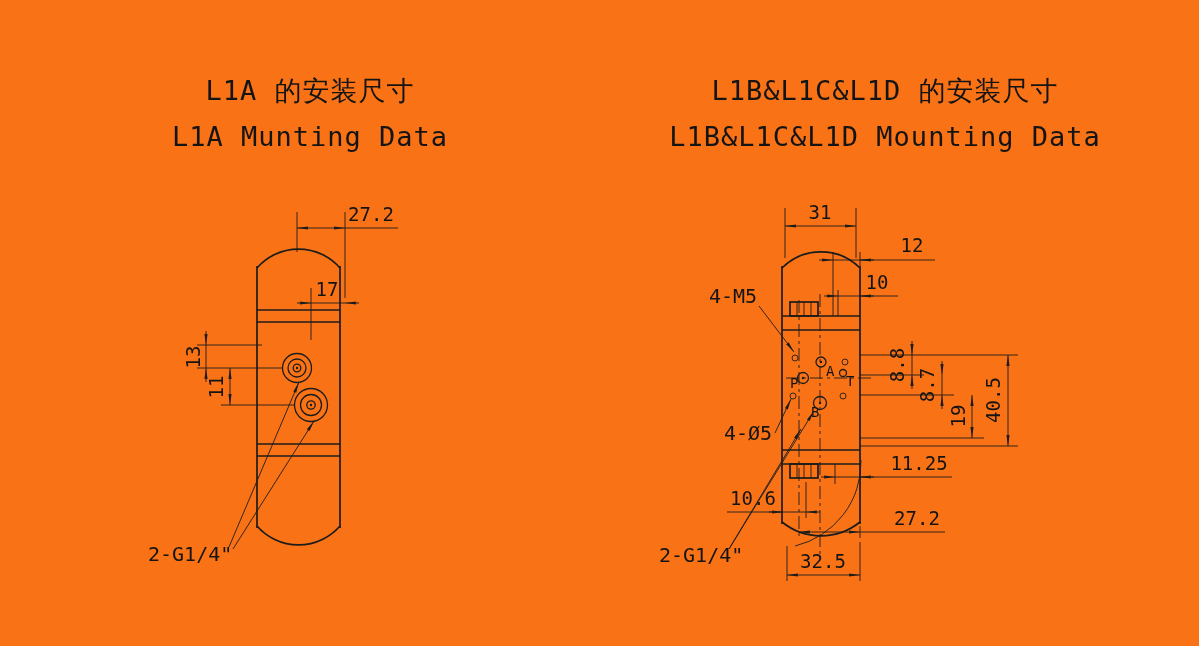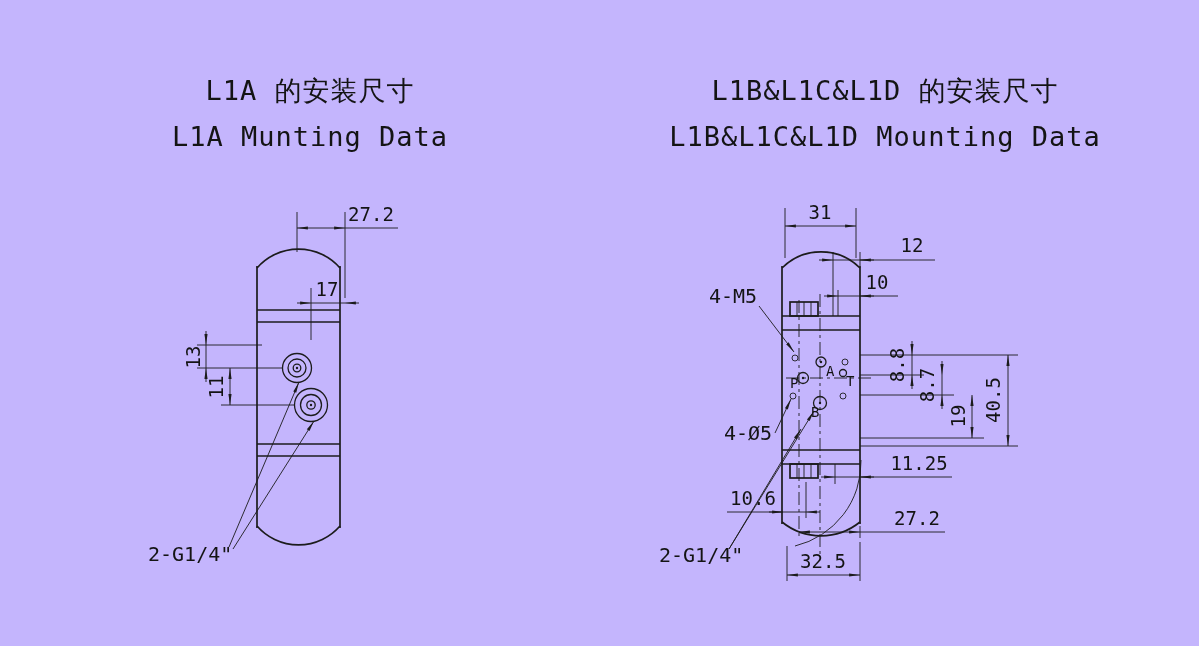--- a/index.html
+++ b/index.html
@@ -1,17 +1,17 @@
 <!DOCTYPE html>
 <html><head>
 <meta charset="utf-8">
 <style>
   html,body{margin:0;padding:0}
   body{background:#e9e9e9}
-  .stage{position:relative;width:1199px;height:646px;background:#c4b5fd;overflow:hidden}
+  .stage{position:relative;width:1199px;height:646px;background:#f97316;overflow:hidden}
   svg{display:block}
   text{font-family:"DejaVu Sans Mono","Liberation Mono",monospace;fill:#141414}
   .title{font-size:27px;letter-spacing:1px}
   .d{font-size:19px}
   .lbl{font-size:20px}
   .pl{font-size:14px}
   .o{fill:none;stroke:#1c1c1c;stroke-width:1.7}
   .oc{fill:none;stroke:#1c1c1c;stroke-width:1.3}
   .t{fill:none;stroke:#1c1c1c;stroke-width:0.9}
   .cl{fill:none;stroke:#1c1c1c;stroke-width:0.9;stroke-dasharray:13 4 3 4}

